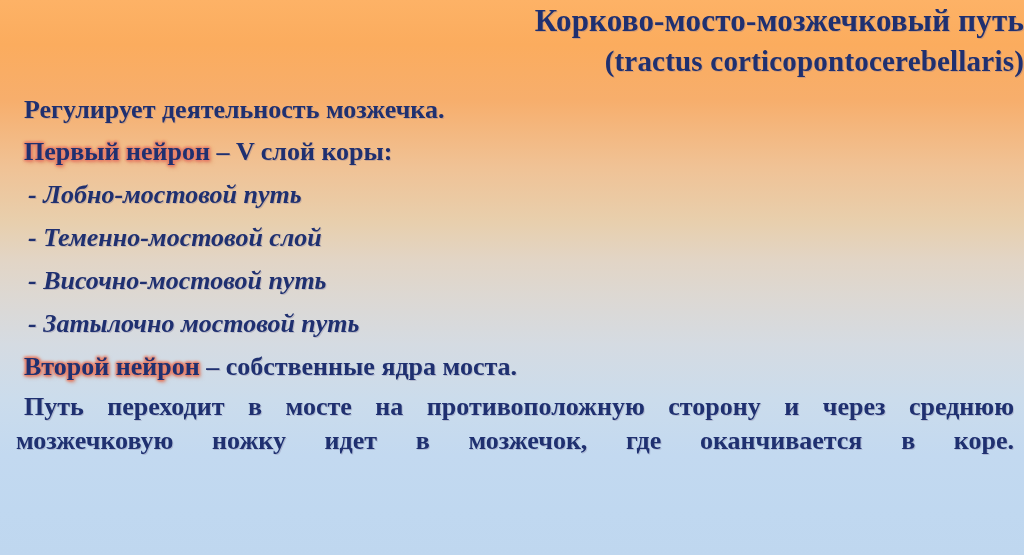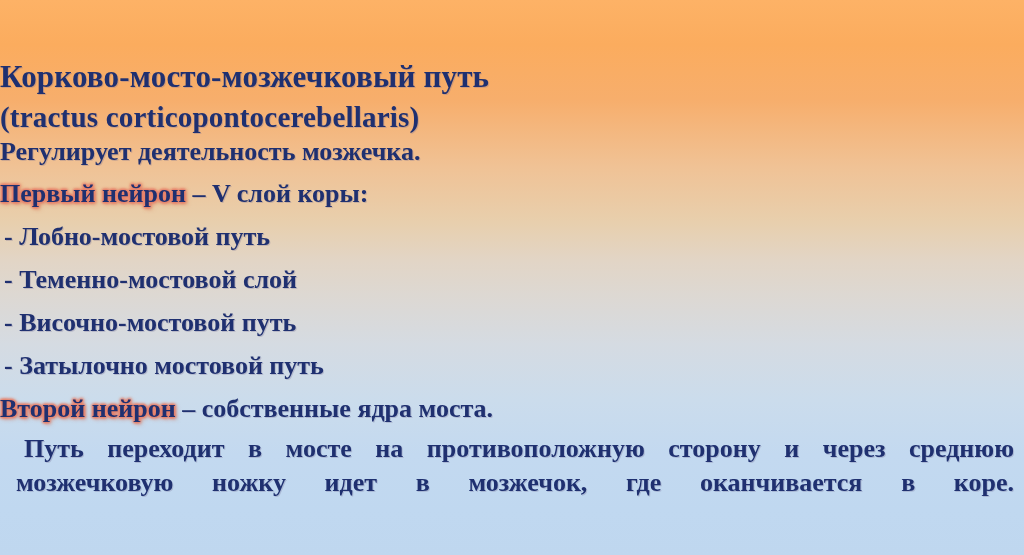--- a/index.html
+++ b/index.html
@@ -29,62 +29,62 @@
         #cbdcec 72%,
         #c3d9f0 82%,
         #c0d8f0 92%,
         #bfd7ef 100%);
     color: #1f3070;
     overflow: hidden;
   }
 
   
   .title-block {
-    padding-top: 12px;
-    text-align: left;
-    margin-top: 48px;
+    padding-top: 4px;
+    text-align: right;
   }
   .title-line {
     font-family: "Liberation Serif", "DejaVu Serif", serif;
     font-weight: bold;
     color: #1f3070;
     letter-spacing: 0.2px;
     line-height: 1.08;
     text-shadow: 1px 1px 0 rgba(120,110,150,0.30);
   }
   .title-line.l1 {
     font-size: 31px;
   }
   .title-line.l2 {
     font-size: 29px;
     margin-top: 9px;
   }
 
   
   .body-block {
-    margin-top: 5px;
-    padding: 0 12px 0 0;
+    margin-top: 19px;
+    padding: 0 12px 0 24px;
   }
   .line {
     color: #1f3070;
     font-weight: bold;
     font-size: 26px;
     line-height: 1.0;
     white-space: nowrap;
     text-shadow: 1px 1px 0 rgba(110,105,145,0.28);
   }
   .line.lead {
     margin-bottom: 16px;
   }
   .line.neuron-line {
     margin-bottom: 17px;
   }
   .line.bullet {
     padding-left: 4px;
     margin-bottom: 17px;
+    font-style: italic;
   }
   .line.second-neuron {
     margin-bottom: 10px;
   }
   .hl {
     color: #1f3070;
     text-shadow:
        0 0 2px #e8826b,
        0 0 4px #e8826b,
        1px 0 3px #e8826b,

